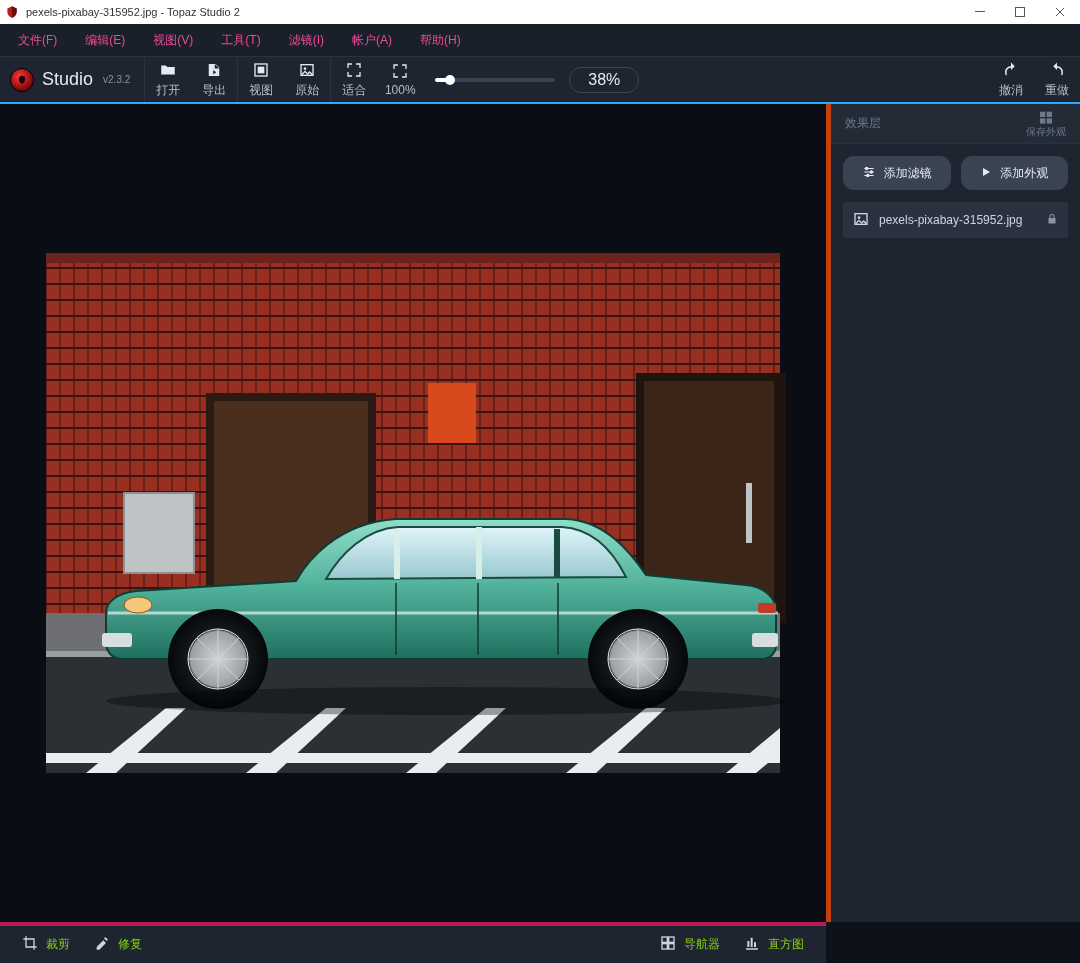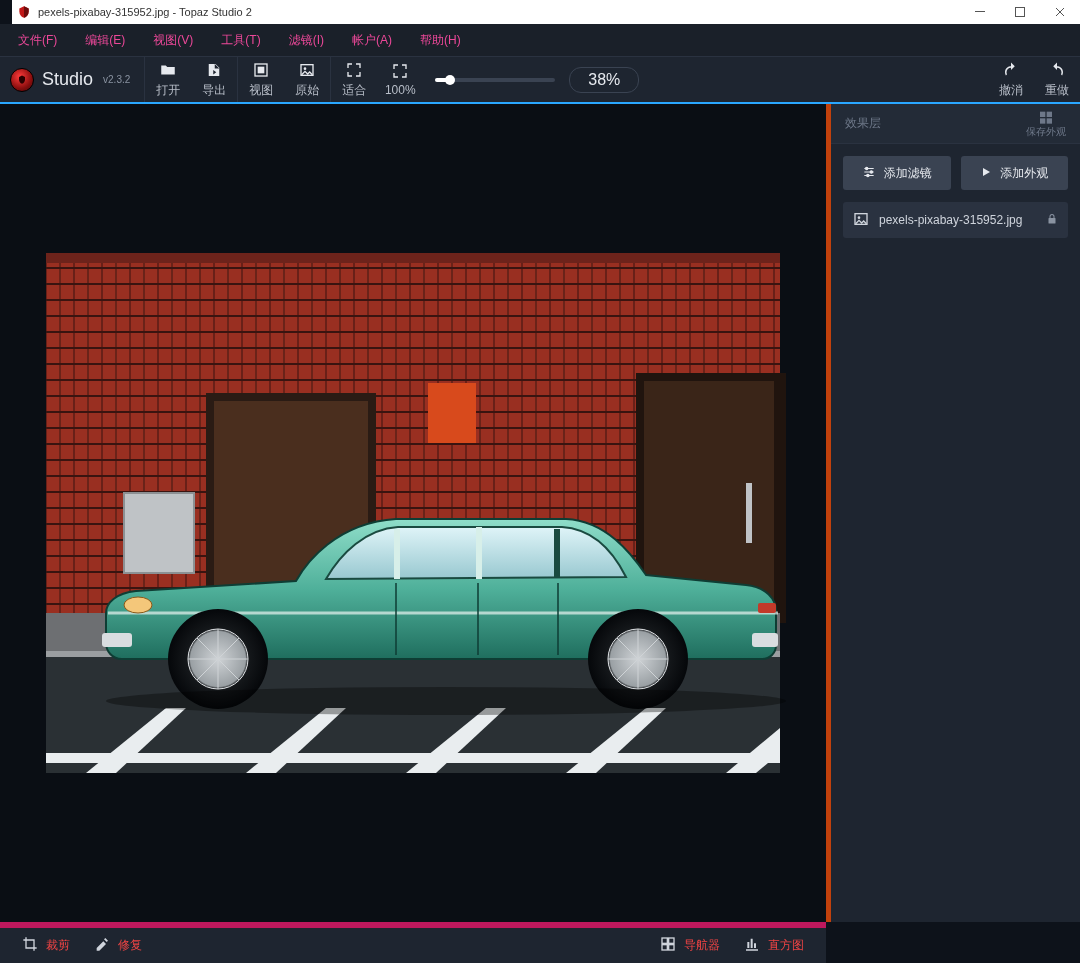--- a/index.html
+++ b/index.html
@@ -1,18 +1,18 @@
 <!DOCTYPE html>
 <html><head>
 <meta charset="utf-8">
 <style>
 * { margin: 0; padding: 0; box-sizing: border-box; font-family: "Microsoft YaHei", "Segoe UI", sans-serif; user-select: none; }
 html, body { width: 1080px; height: 963px; overflow: hidden; background: #0d121a; color: #c8ccd2; }
 
-.titlebar { height: 24px; background: #ffffff; display: flex; align-items: center; font-size: 11px; color: #333; margin-left: 12px; }
+.titlebar { height: 24px; background: #ffffff; display: flex; align-items: center; font-size: 11px; color: #333; }
 .titlebar .app-icon { width: 16px; height: 16px; margin: 0 6px 0 4px; display:flex; align-items:center; justify-content:center; }
 .titlebar .title-text { flex: 0 0 auto; }
 .titlebar .spacer { flex: 1; }
 .titlebar .win-btn { width: 40px; height: 24px; display:flex; align-items:center; justify-content:center; color:#555; }
 
 .menubar { height: 32px; background: #1a2029; display: flex; align-items: center; padding: 0 4px; font-size: 12px; color: #ec4899; }
 .menubar .menu-item { padding: 4px 14px; cursor: default; }
 
 .toolbar { height: 48px; background: #1e2530; display: flex; align-items: stretch; border-top:1px solid #2a3240; border-bottom:2px solid #2aa7ff; }
 .toolbar .brand { display:flex; align-items:center; padding:0 14px 0 10px; gap:8px; }
@@ -30,25 +30,25 @@
 .toolbar .history { display:flex; align-items:center; }
 
 .workspace { position:absolute; left:0; top:104px; right:254px; bottom:41px; background:#0a0e14; display:flex; align-items:center; justify-content:center; overflow:hidden; }
 .canvas-wrap { position:relative; width:734px; height:520px; background:#111; }
 .canvas-wrap svg { width:100%; height:100%; display:block; }
 
 .rightpanel { position:absolute; right:0; top:104px; bottom:41px; width:254px; background:#1e2530; border-left:5px solid #c2410c; display:flex; flex-direction:column; }
 .rp-head { height:40px; display:flex; align-items:center; justify-content:space-between; padding:0 14px; font-size:12px; color:#6e7889; border-bottom:1px solid #2a3240; background:#232b37; }
 .rp-head .plugin-ic { font-size:10px; color:#6e7889; text-align:center; line-height:1.1; }
 .rp-row-btns { display:flex; gap:10px; padding:12px; }
-.rp-btn { flex:1; height:34px; background:#3a4352; border-radius:3px; display:flex; align-items:center; justify-content:center; gap:8px; font-size:12px; color:#e6e9ee; cursor:default; }
+.rp-btn { flex:1; height:34px; background:#3a4352; border-radius:11px; display:flex; align-items:center; justify-content:center; gap:8px; font-size:12px; color:#e6e9ee; cursor:default; }
 .layer-item { margin:0 12px; height:36px; background:#2a3240; border-radius:3px; display:flex; align-items:center; padding:0 10px; gap:10px; font-size:12px; color:#cfd4dc; }
 .layer-item .lock { margin-left:auto; color:#8a93a1; }
 
-.bottombar { position:absolute; left:0; right:254px; bottom:0; height:41px; background:#1e2530; display:flex; align-items:center; padding:0 10px; border-top:6px solid #be185d; font-size:12px; color:#ef4444; }
+.bottombar { position:absolute; left:0; right:254px; bottom:0; height:41px; background:#1e2530; display:flex; align-items:center; padding:0 10px; border-top:4px solid #be185d; font-size:12px; color:#84cc16; }
 .bottombar .bitem { display:flex; align-items:center; gap:8px; padding:6px 12px; cursor:default; }
 .bottombar .grow { flex:1; }
 
 svg { overflow: visible; }
 </style>
 </head>
 <body>
 
 <div class="titlebar">
   <div class="app-icon">

